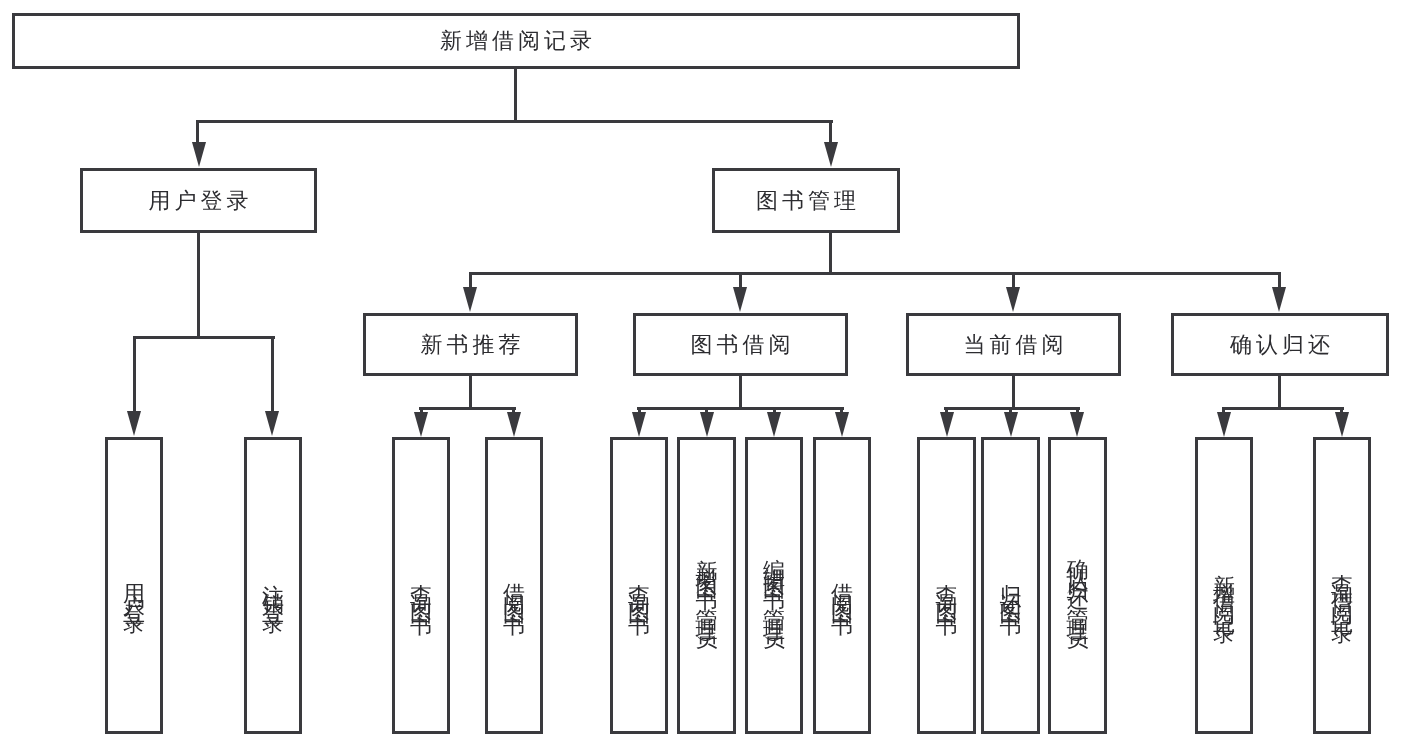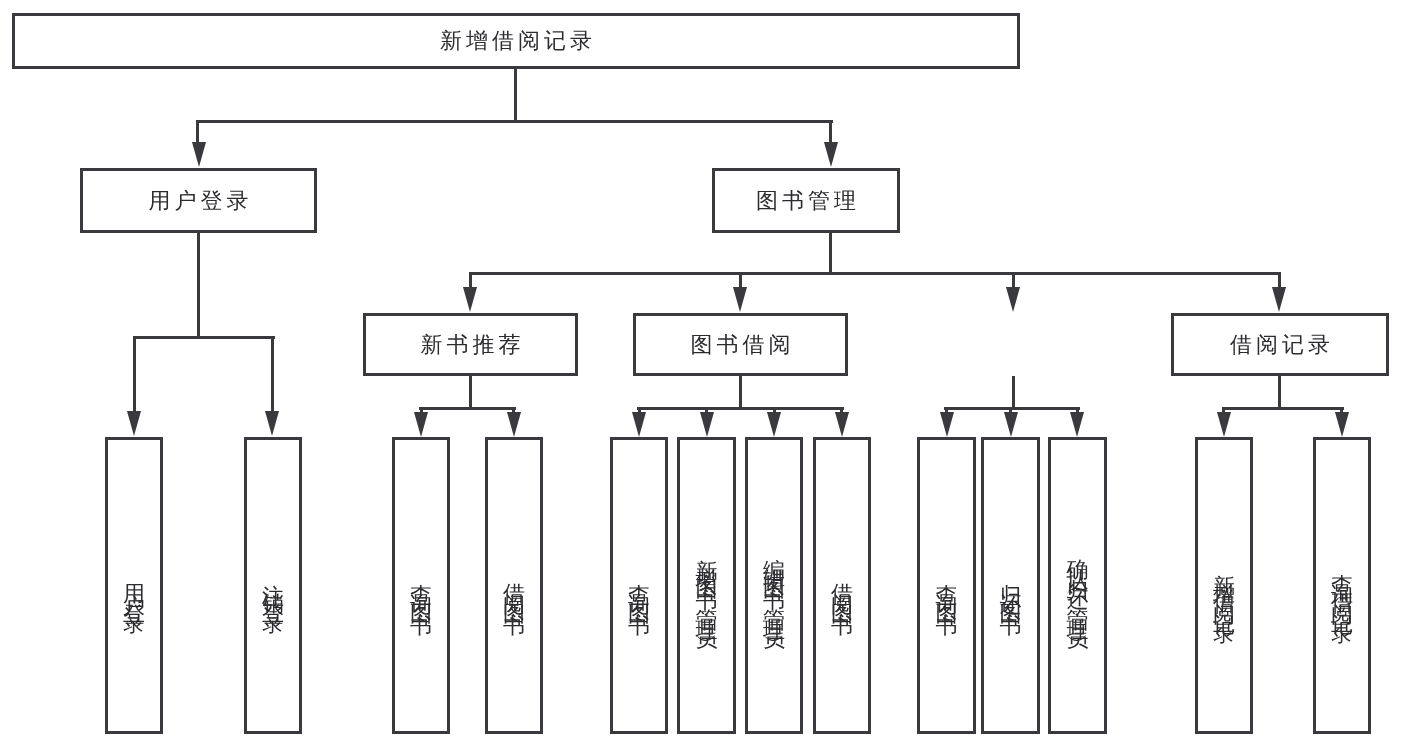--- a/index.html
+++ b/index.html
@@ -64,21 +64,22 @@
   <div class="line" style="left:739px;top:272px;width:3px;height:18px"></div>
   <div class="line" style="left:1012px;top:272px;width:3px;height:18px"></div>
   <div class="line" style="left:1278px;top:272px;width:3px;height:18px"></div>
   <div class="arr" style="left:463px;top:287px"></div>
   <div class="arr" style="left:733px;top:287px"></div>
   <div class="arr" style="left:1006px;top:287px"></div>
   <div class="arr" style="left:1272px;top:287px"></div>
 
   <div class="box hbox" style="left:633px;top:313px;width:215px;height:63px">图书借阅</div>
   <div class="box hbox" style="left:363px;top:313px;width:215px;height:63px">新书推荐</div>
-  <div class="box hbox" style="left:1171px;top:313px;width:218px;height:63px">借阅记录</div>
+  <div class="box hbox" style="left:906px;top:313px;width:215px;height:63px">当前借阅</div>
+  <div class="box hbox" style="left:1171px;top:313px;width:218px;height:63px">确认归还</div>
 
   <div class="line" style="left:469px;top:376px;width:3px;height:34px"></div>
   <div class="line" style="left:739px;top:376px;width:3px;height:34px"></div>
   <div class="line" style="left:1012px;top:376px;width:3px;height:34px"></div>
   <div class="line" style="left:1278px;top:376px;width:3px;height:34px"></div>
 
   <div class="line" style="left:419px;top:407px;width:97px;height:3px"></div>
   <div class="line" style="left:637px;top:407px;width:207px;height:3px"></div>
   <div class="line" style="left:944px;top:407px;width:136px;height:3px"></div>
   <div class="line" style="left:1222px;top:407px;width:122px;height:3px"></div>

